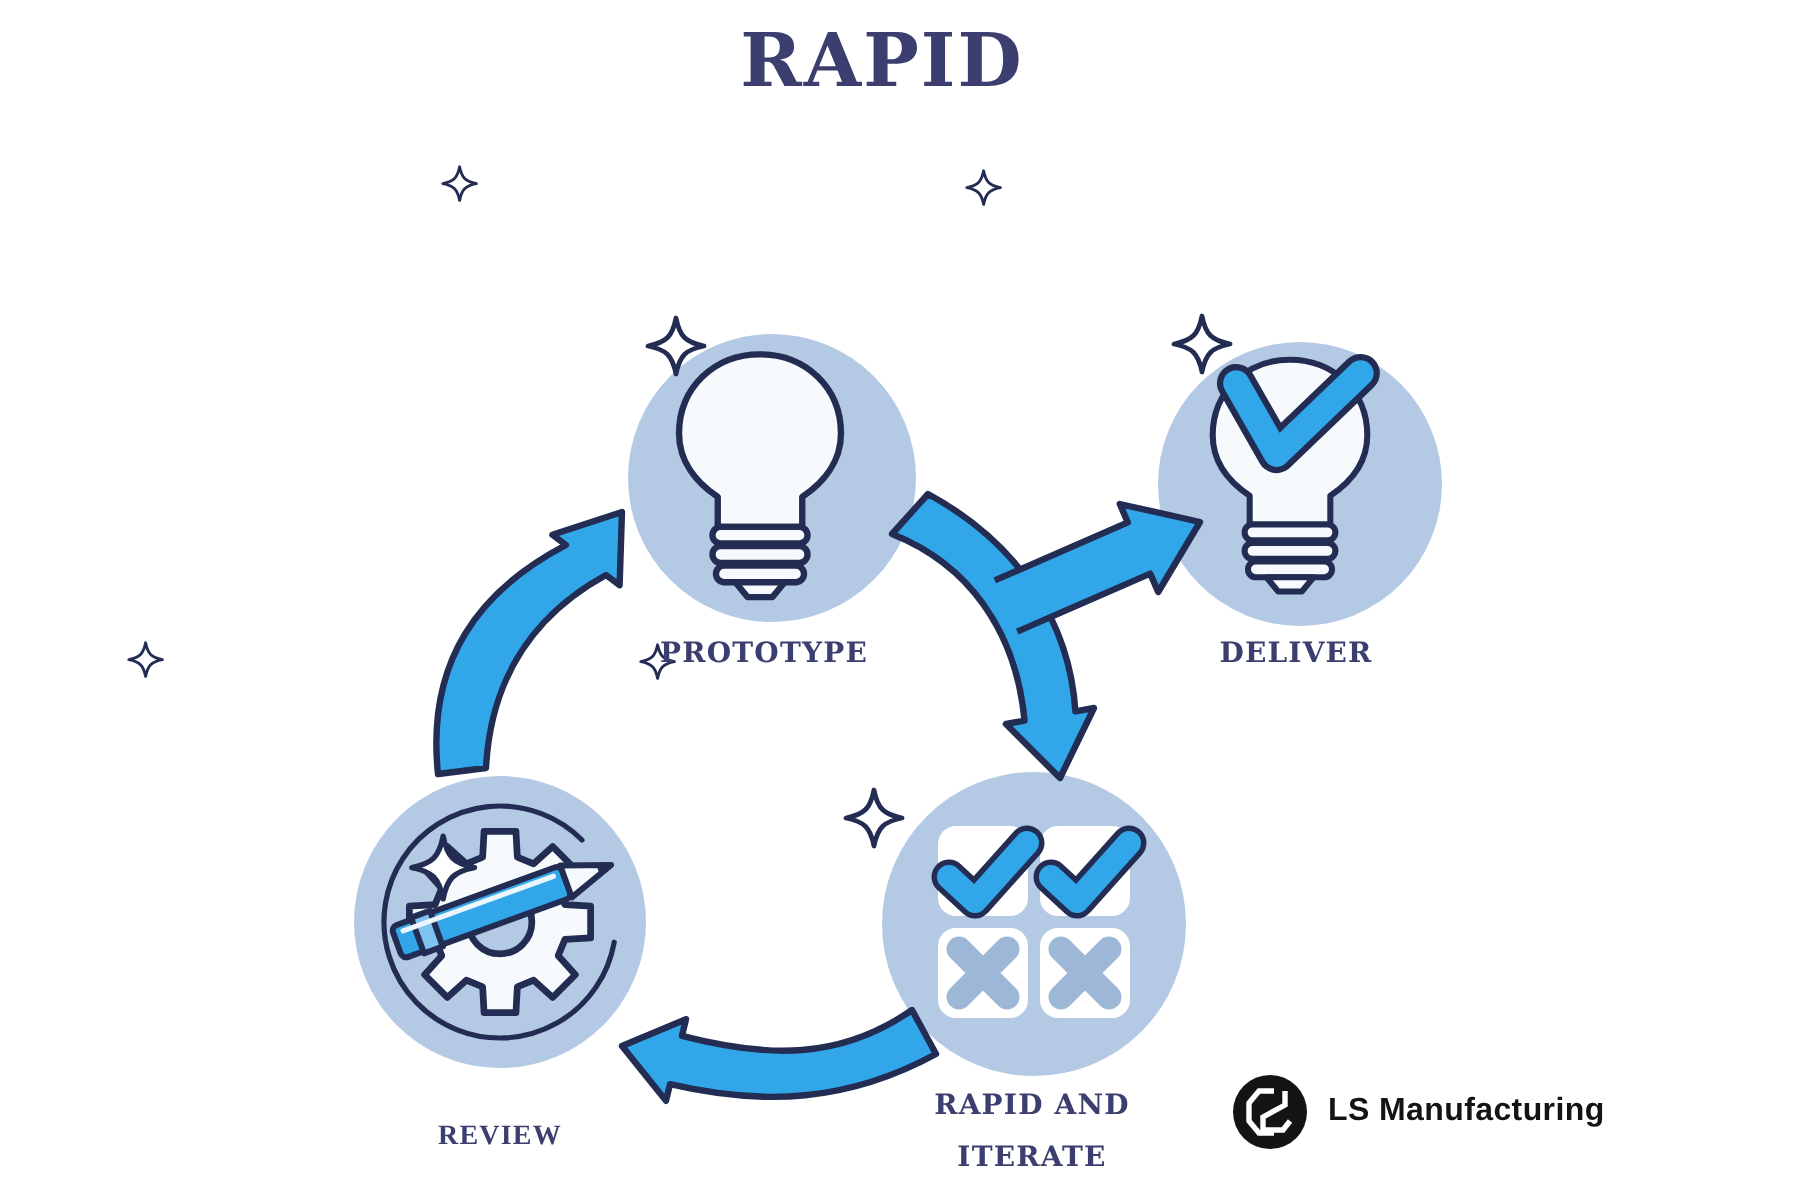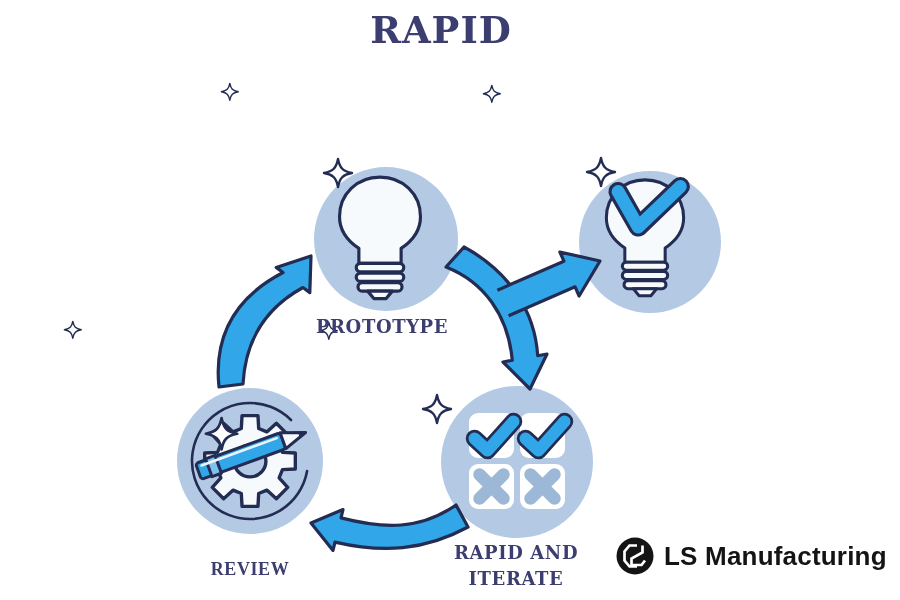--- a/index.html
+++ b/index.html
@@ -9,28 +9,28 @@
   }
   html,body{margin:0;padding:0;}
   body{width:900px;height:600px;overflow:hidden;background:var(--background);
        font-family:"DejaVu Serif",serif;}
   .canvas{position:relative;width:900px;height:600px;background:var(--background);}
   .diagram-svg{position:absolute;left:0;top:0;}
   .title{position:absolute;left:441px;top:8px;transform:translateX(-50%);
          text-align:center;color:var(--title-navy);font-weight:700;
          font-size:37px;line-height:44px;letter-spacing:1px;white-space:nowrap;}
   .stage-label{position:absolute;transform:translateX(-50%);text-align:center;
-         color:var(--title-navy);font-weight:700;font-size:18px;line-height:26px;
+         color:var(--title-navy);font-weight:700;font-size:14px;line-height:26px;
          letter-spacing:0.6px;white-space:pre-line;}
   .label-prototype{left:382px;top:314px;}
   .label-deliver{left:648px;top:314px;}
   .label-review{left:250px;top:556px;font-family:Liberation Serif, serif;}
   .label-refine{left:516px;top:540px;}
   .brand{position:absolute;left:615px;top:536px;display:flex;align-items:center;gap:9px;}
-  .brand-text{font-family:"Liberation Sans",sans-serif;font-weight:700;font-size:26px;
+  .brand-text{font-family:"Liberation Sans",sans-serif;font-weight:700;font-size:16px;
          color:var(--logo-black);letter-spacing:0.2px;white-space:nowrap;}
 </style>
 </head>
 <body>
 
 <div class="canvas">
 
   <svg class="diagram-svg" width="900" height="600" viewBox="0 0 900 600">
 
     <circle cx="386" cy="239" r="72" fill="var(--circle-blue,#b3c9e4)"></circle>
@@ -110,20 +110,21 @@
       <use href="#spark" x="99" y="236"></use>
       <use href="#spark" transform="translate(126,227) scale(0.6)"></use>
     </g>
   </svg>
 
   <header class="title">
     <div>RAPID</div>
   </header>
 
   <div class="stage-label label-prototype">PROTOTYPE</div>
+  <div class="stage-label label-deliver">DELIVER</div>
   <div class="stage-label label-refine">RAPID AND
 ITERATE</div>
   <div class="stage-label label-review">REVIEW</div>
 
   <div class="brand">
     <svg width="40" height="40" viewBox="-20 -20 40 40">
       <circle cx="0" cy="0" r="18.5" fill="var(--logo-black,#141414)"></circle>
       <g fill="none" stroke="#ffffff" stroke-width="2.7">
         <path d="M 2,-10.5 L -5.5,-10.5 L -10.5,-4.5 L -10.5,4.5 L -5.5,10.5 L 2,10.5"></path>
         <path d="M 7.5,-10.5 L 7.5,-3.5 L -3.5,2.5 L -3.5,9 L 6.5,9 L 10,4.5"></path>

